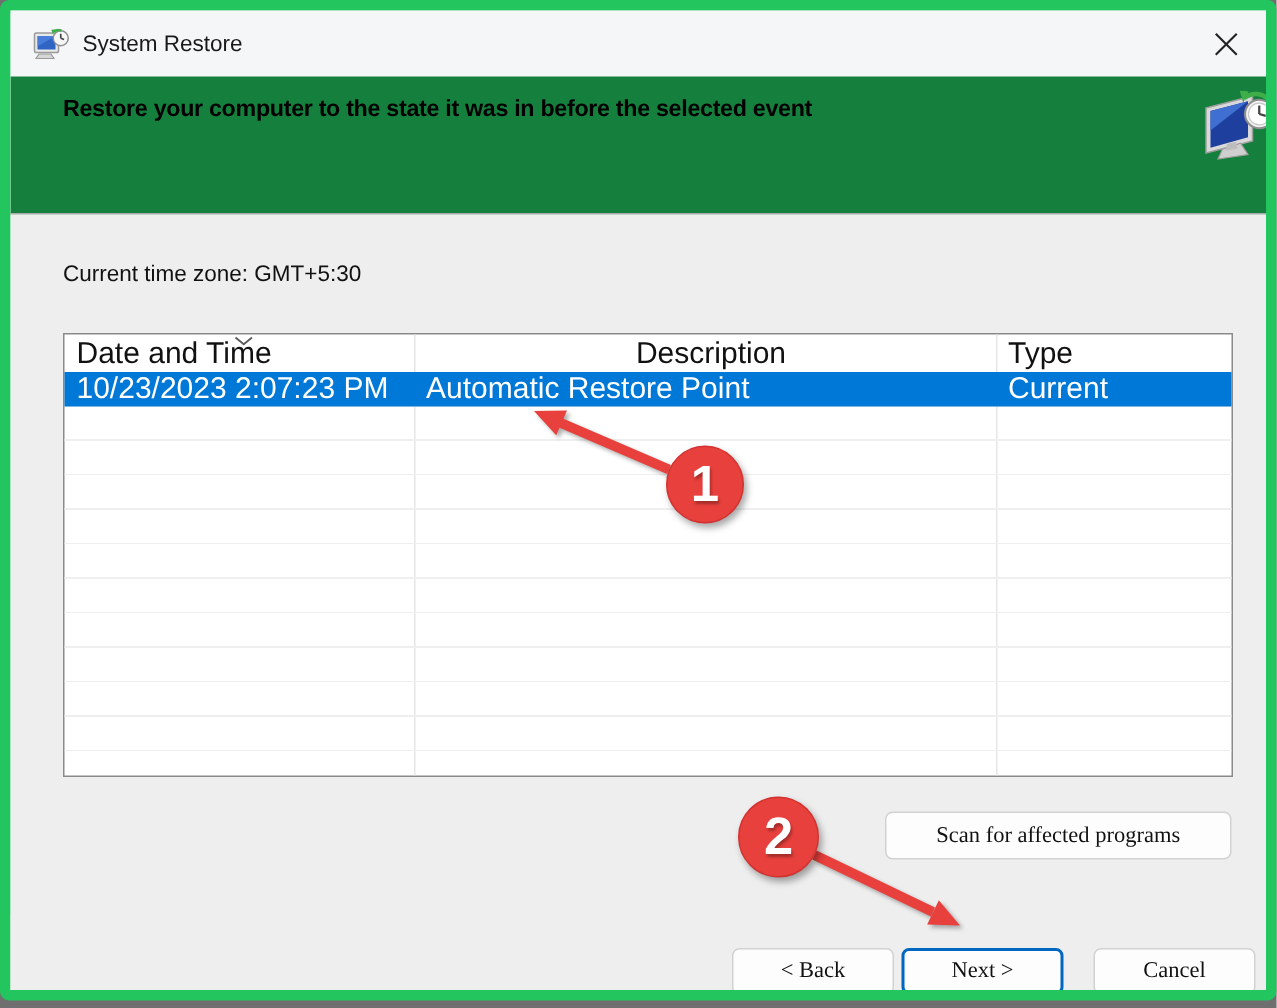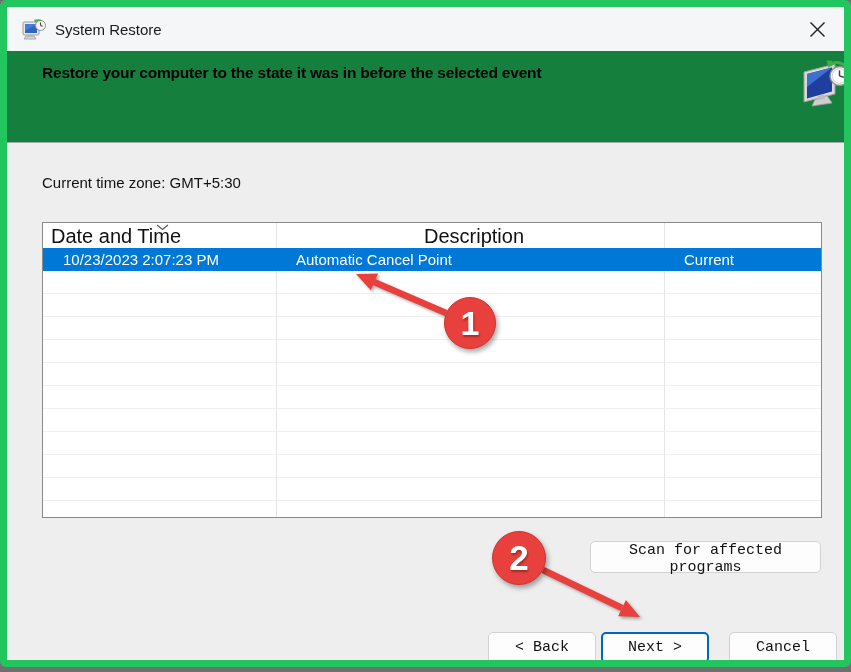--- a/index.html
+++ b/index.html
@@ -66,35 +66,35 @@
   .th { position:relative; height:25px; line-height:26px; padding-left:8px; font-size:20px; color:#111; }
   .th-date { width:233px; }
   .th-desc { width:388px;text-align:center; }
   .th-type { width:157px; }
   .sort-chevron { position:absolute; left:113px; top:1px; }
   #selected-row {
     position:absolute; left:0; top:25px; width:778px; height:23px;
     background:#0078d7; color:#ffffff;
     display:flex; z-index:1;
   }
-  .td { height:23px; line-height:23px; padding-left:20px; font-size:15px; white-space:nowrap; overflow:hidden; }
+  .td { height:23px; line-height:23px; padding-left:8px; font-size:20px; white-space:nowrap; overflow:hidden; }
   .td-date { width:233px; }
   .td-desc { width:388px; }
   .td-type { width:157px; }
   #rows-area {
     position:absolute; left:0; top:48px; width:778px; height:246px;
     background:repeating-linear-gradient(to bottom, transparent 0px, transparent 22px, #efefef 22px, #efefef 23px);
   }
   
   .win-btn {
     position:absolute; height:32px;
     background:#fdfdfd;
     border:1px solid #d2d2d2;
     border-radius:5px;
-    font-family:Liberation Mono, monospace;
+    font-family:Liberation Serif, serif;
     font-size:15px; color:#111;
     cursor:pointer;
   }
   #scan-btn { left:583px; top:398px; width:231px; }
   #bottom-bar { position:absolute; left:0; top:602px; width:100%; height:65px; background:#eeeeee; }
   #back-btn   { left:481px; top:23px; width:108px; height:31px; }
   #next-btn   { left:594px; top:23px; width:108px; height:31px; border:2px solid #0067c0; }
   #cancel-btn { left:722px; top:23px; width:108px; height:31px; }
   
   #arrow-overlay {
@@ -167,25 +167,28 @@
       <div id="thead-row">
         <div class="th th-date">
           <span>Date and Time</span>
           <svg class="sort-chevron" width="13" height="7" viewBox="0 0 13 7">
             <polyline points="1,1 6.5,5.5 12,1" fill="none" stroke="#5a5a5a" stroke-width="1.2"></polyline>
           </svg>
         </div>
         <div class="th th-desc">
           <span>Description</span>
         </div>
+        <div class="th th-type">
+          <span>Type</span>
+        </div>
       </div>
 
       <div id="selected-row">
         <div class="td td-date">10/23/2023 2:07:23 PM</div>
-        <div class="td td-desc">Automatic Cancel Point</div>
+        <div class="td td-desc">Automatic Restore Point</div>
         <div class="td td-type">Current</div>
       </div>
 
       <div id="rows-area"></div>
     </div>
 
     <button class="win-btn" id="scan-btn">Scan for affected programs</button>
   </div>
 
   <div id="bottom-bar">

